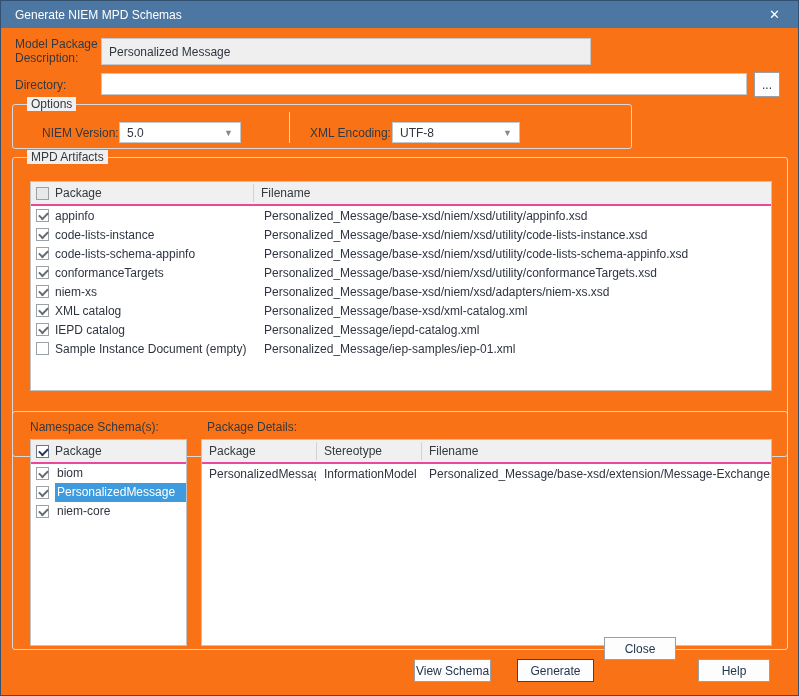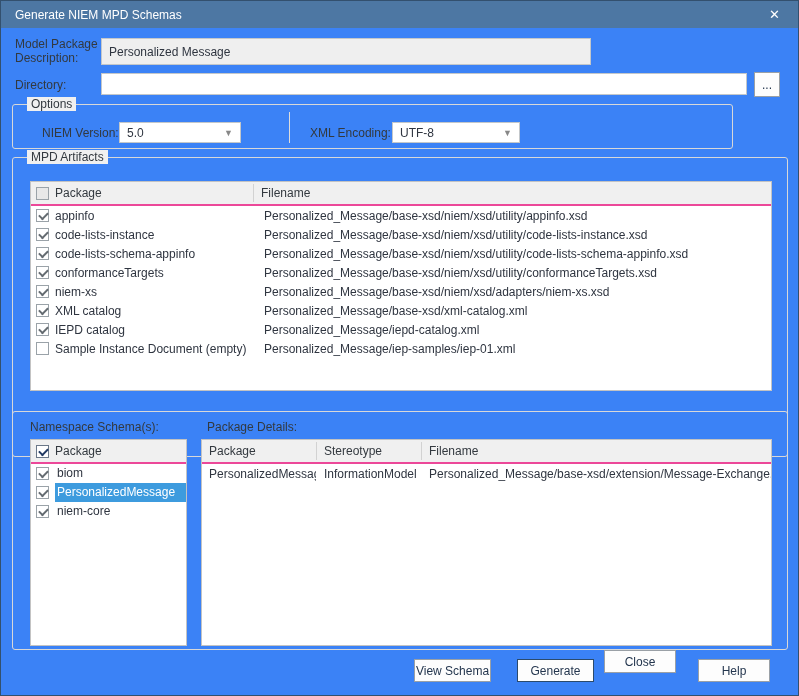--- a/index.html
+++ b/index.html
@@ -4,21 +4,21 @@
 <style>
   * { margin:0; padding:0; box-sizing:border-box; }
   body {
     width:799px; height:696px;
     font-family:"Liberation Sans", sans-serif;
     font-size:12px; color:#33393f;
     background:#f0f0f0;
   }
   .window {
     position:relative; width:799px; height:696px;
-    background:#3b82f6;
+    background:#f97316;
     border:1px solid var(--window-border, #33506e);
     overflow:hidden;
   }
   .titlebar {
     position:absolute; left:0; top:0; width:797px; height:27px;
     background:var(--titlebar, #4d77a3);
     display:flex; align-items:center; padding:0 14px;
   }
   .titlebar .title { color:#fff; flex:1; }
   .close-btn { color:#fff; font-size:13px; line-height:13px; cursor:default; padding:2px 4px; }
@@ -113,21 +113,21 @@
     <span class="close-btn">✕</span>
   </div>
 
   <div class="lbl" style="left:14px; top:36px; width:88px; line-height:14px;">Model Package Description:</div>
   <div class="field readonly" style="left:100px; top:37px; width:490px; height:27px;">Personalized Message</div>
 
   <div class="lbl" style="left:14px; top:77px;">Directory:</div>
   <input class="field" style="left: 100px; top: 72px; width: 646px; height: 22px;" value="">
   <div class="browse-btn" style="left:753px; top:71px;">...</div>
 
-  <div class="groupbox" style="left:11px; top:103px; width:721px; height:45px;">
+  <div class="groupbox" style="left:11px; top:103px; width:620px; height:45px;">
     <span class="group-title">Options</span>
     <div class="lbl" style="left:29px; top:21px;">NIEM Version:</div>
     <div class="dropdown" style="left:106px; top:17px; width:122px; height:21px;">
       <span>5.0</span>
       <span class="dd-arrow">▼</span>
     </div>
     <div class="vsep" style="left:276px; top:7px; height:31px;"></div>
     <div class="lbl" style="left:297px; top:21px;">XML Encoding:</div>
     <div class="dropdown" style="left:379px; top:17px; width:128px; height:21px;">
       <span>UTF-8</span>
@@ -227,16 +227,16 @@
             <span class="cell" style="width: 107px;">PersonalizedMessage</span>
             <span class="cell" style="width: 105px; padding-left: 8px;">InformationModel</span>
             <span class="cell" style="flex: 1 1 0%; padding-left: 8px;">Personalized_Message/base-xsd/extension/Message-Exchange.xsd</span>
           </div>
         </div>
     </div>
   </div>
 
   <div class="btn" style="left:413px; top:658px; width:77px;">View Schema</div>
   <div class="btn default" style="left:504px; top:658px; width:77px;margin-left:12px;">Generate</div>
-  <div class="btn" style="left:603px; top:649px; width:72px;">Close</div>
+  <div class="btn" style="left:603px; top:636px; width:72px;">Close</div>
   <div class="btn" style="left:697px; top:658px; width:72px;">Help</div>
 
 </div>
 
 </body></html>

